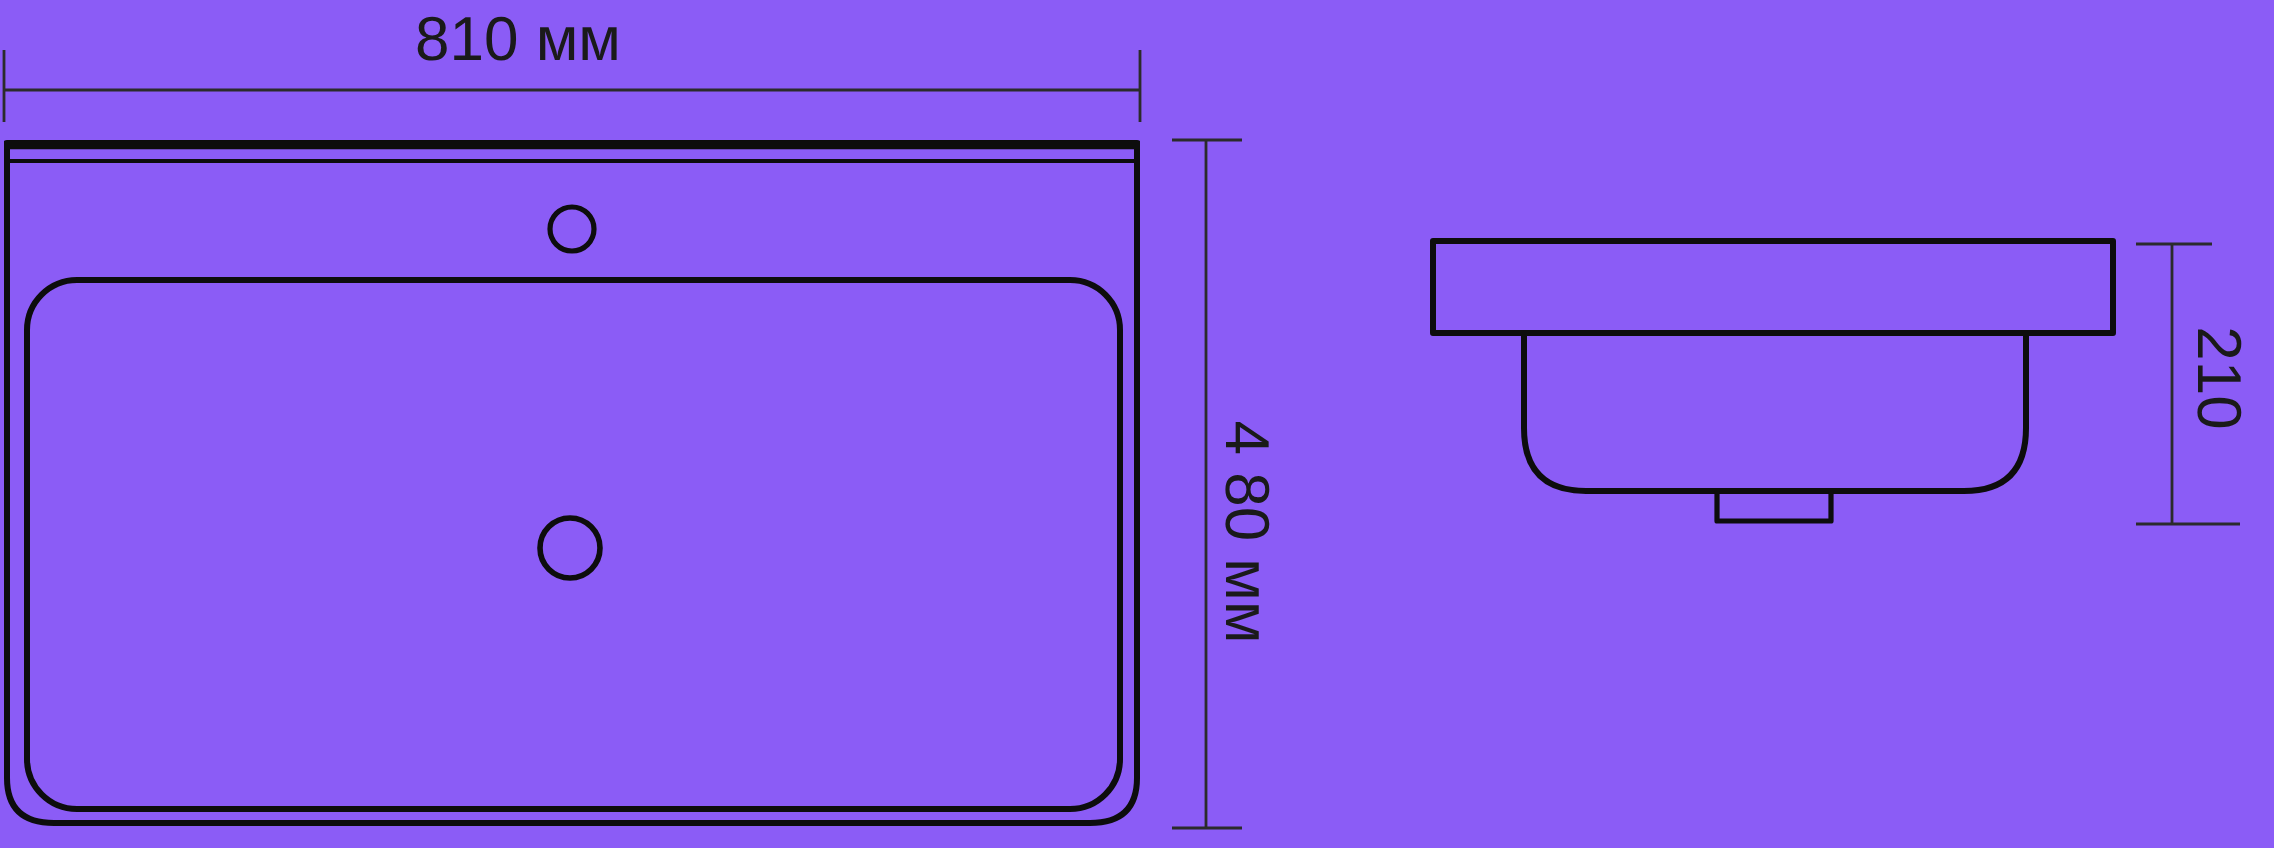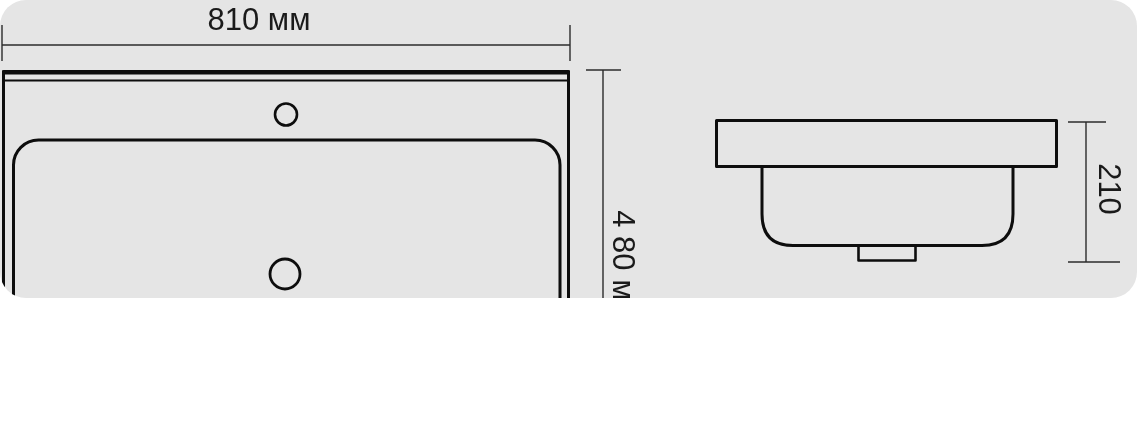--- a/index.html
+++ b/index.html
@@ -3,25 +3,24 @@
 <meta charset="utf-8">
 <style>
   html, body {
     margin: 0;
     padding: 0;
     background: #ffffff;
   }
   .canvas {
     position: relative;
     width: 1137px;
-    height: 298px;
-    background: #e5e5e5;
+    height: 424px;
+    background: #8b5cf6;
     overflow: hidden;
     font-family: "Liberation Sans", "DejaVu Sans", sans-serif;
-    border-radius: 26px;
   }
   svg text {
     font-family: "Liberation Sans", "DejaVu Sans", sans-serif;
     font-size: 31px;
     fill: #1a1a1a;
   }
   .outline {
     fill: none;
     stroke: #0d0d0d;
     stroke-width: 3;

